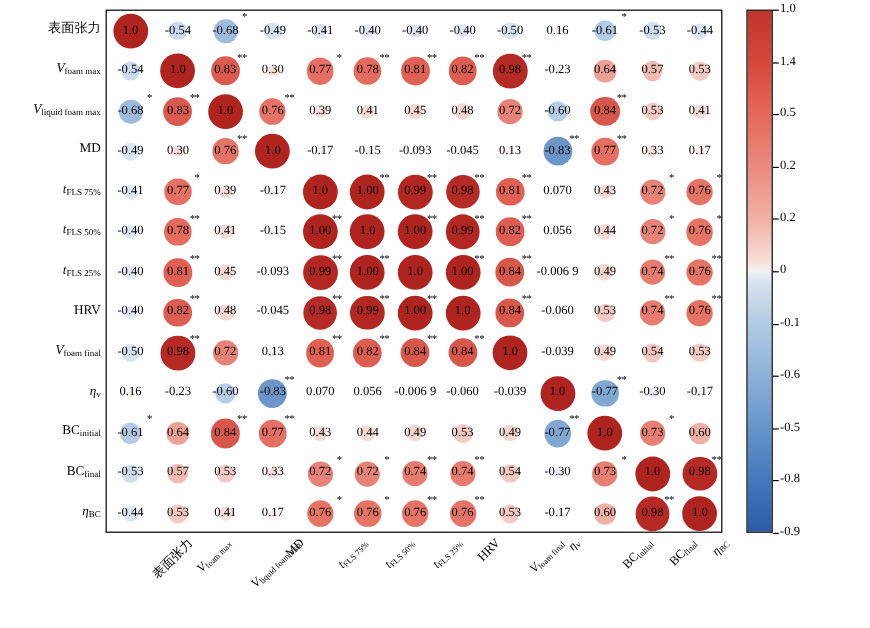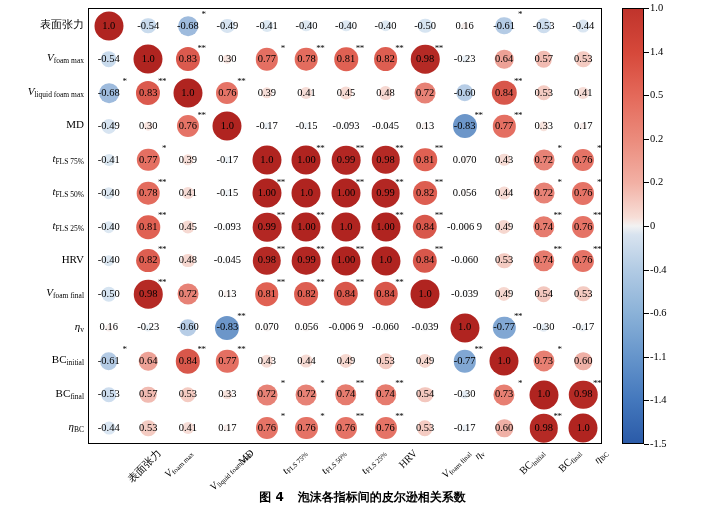--- a/index.html
+++ b/index.html
@@ -928,29 +928,26 @@
       <div class="ctick" style="top: 51.6px;">1.4</div>
       <div class="ctickmark" style="top: 51.6px;"></div>
       <div class="ctick" style="top: 95.2px;">0.5</div>
       <div class="ctickmark" style="top: 95.2px;"></div>
       <div class="ctick" style="top: 138.8px;">0.2</div>
       <div class="ctickmark" style="top: 138.8px;"></div>
       <div class="ctick" style="top: 182.4px;">0.2</div>
       <div class="ctickmark" style="top: 182.4px;"></div>
       <div class="ctick" style="top: 226px;">0</div>
       <div class="ctickmark" style="top: 226px;"></div>
-      <div class="ctick" style="top: 269.6px;">-0.4</div>
+      <div class="ctick" style="top: 269.6px;">-0.1</div>
       <div class="ctickmark" style="top: 269.6px;"></div>
       <div class="ctick" style="top: 313.2px;">-0.6</div>
       <div class="ctickmark" style="top: 313.2px;"></div>
-      <div class="ctick" style="top: 356.8px;">-1.1</div>
+      <div class="ctick" style="top: 356.8px;">-0.5</div>
       <div class="ctickmark" style="top: 356.8px;"></div>
-      <div class="ctick" style="top: 400.4px;">-1.4</div>
+      <div class="ctick" style="top: 400.4px;">-0.8</div>
       <div class="ctickmark" style="top: 400.4px;"></div>
-      <div class="ctick" style="top: 444px;">-1.5</div>
+      <div class="ctick" style="top: 444px;">-0.9</div>
       <div class="ctickmark" style="top: 444px;"></div>
     </div>
 
-  <div id="caption">
-    <span class="num">图 4</span><span>泡沫各指标间的皮尔逊相关系数</span>
-  </div>
 
 </div>
 
 </body></html>

